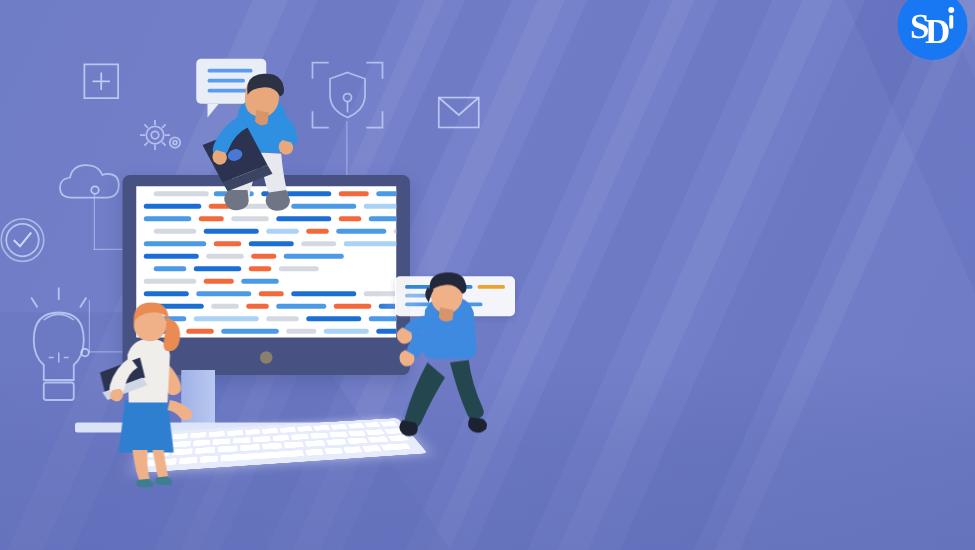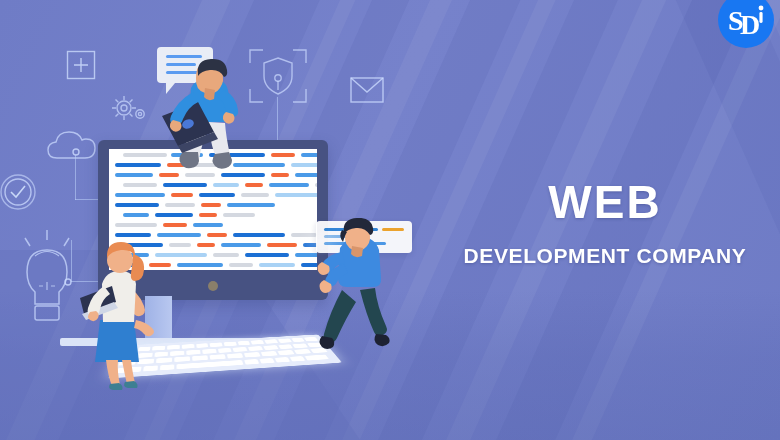--- a/index.html
+++ b/index.html
@@ -174,24 +174,20 @@
 
   <div id="logo">
     <svg width="46" height="46" viewBox="0 0 46 46" aria-hidden="true">
       <text x="5" y="33" font-family="Liberation Serif, serif" font-size="28" font-weight="bold" fill="#ffffff">S</text>
       <text x="17" y="37" font-family="Liberation Serif, serif" font-size="28" font-weight="bold" fill="#ffffff">D</text>
       <circle cx="38" cy="11" r="2.4" fill="#ffffff"></circle>
       <rect x="36.4" y="15" width="3.2" height="11" rx="1.4" fill="#ffffff"></rect>
     </svg>
   </div>
 
-  <div id="headline">
-    <span class="big">WEB</span>
-    <span class="sub">DEVELOPMENT COMPANY</span>
-  </div>
 
   <div class="oicon" style="left:66px;top:50px;">
     <svg width="30" height="30" viewBox="0 0 30 30">
       <rect x="1.5" y="1.5" width="27" height="27" fill="none" stroke="rgba(210,225,255,.75)" stroke-width="1.4"></rect>
       <path d="M15 8 V22 M8 15 H22" stroke="rgba(210,225,255,.8)" stroke-width="1.4" fill="none"></path>
     </svg>
   </div>
 
   <div class="oicon" style="left:108px;top:90px;">
     <svg width="40" height="36" viewBox="0 0 40 36">

